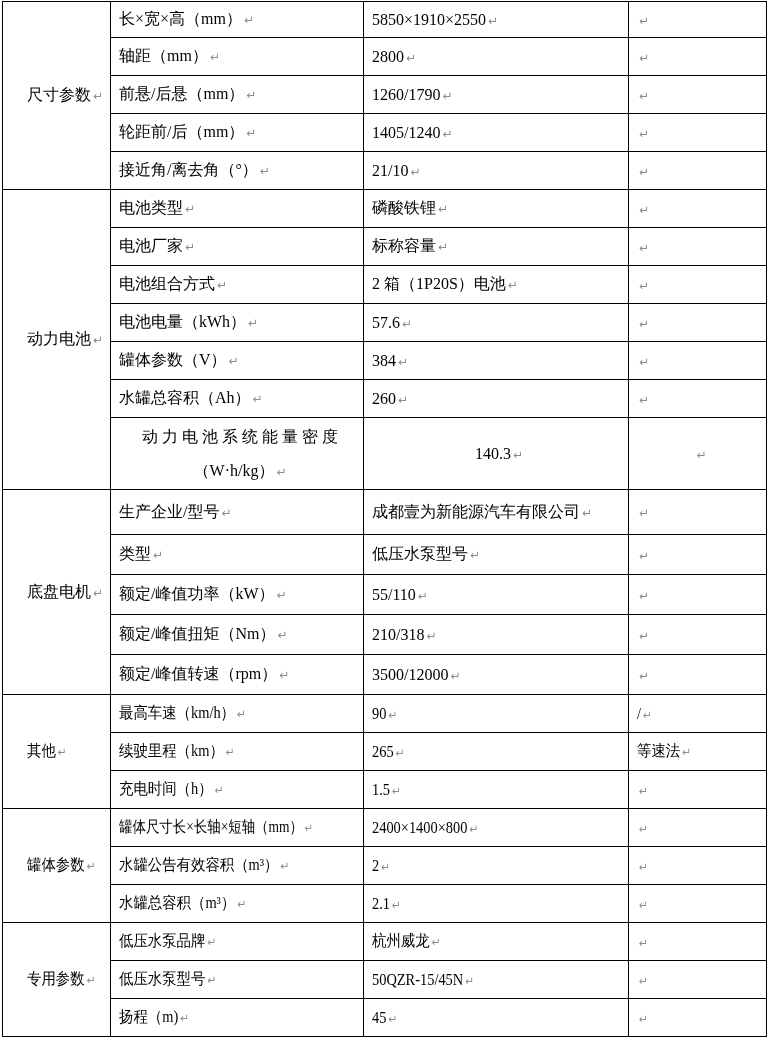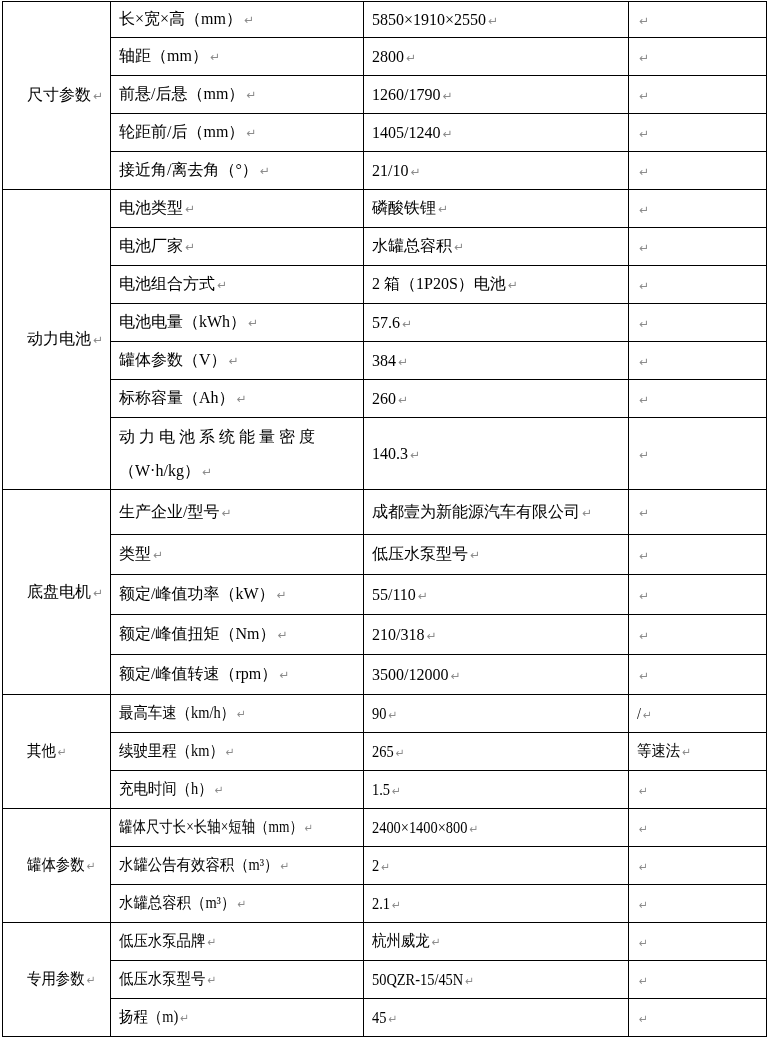--- a/index.html
+++ b/index.html
@@ -51,21 +51,21 @@
   
   tr.pre td.lbl .t{
     white-space:pre-line;
     line-height:2.1;
     display:inline-block;
   }
   tr.h36{height:36px;}
   tr.h38{height:38px;}
   tr.h40{height:40px;}
   tr.h45{height:45px;}
-  tr.h72{height:72px;}
+  tr.h72{height:72px;text-align:center;}
 </style>
 </head>
 <body>
 
 <table class="spec">
   <colgroup>
     <col style="width:108px">
       <col style="width:253px">
       <col style="width:265px">
       <col style="width:138px">
@@ -102,40 +102,40 @@
 
   <tbody>
     <tr class="h38">
       <td class="sec" rowspan="7"><span class="t" data-mark="↵">动力电池</span></td>
       <td class="lbl"><span class="t" data-mark="↵">电池类型</span></td>
       <td class="val"><span class="t" data-mark="↵">磷酸铁锂</span></td>
       <td class="note"><span class="t" data-mark="↵"></span></td>
     </tr>
     <tr class="h38">
       <td class="lbl"><span class="t" data-mark="↵">电池厂家</span></td>
-      <td class="val"><span class="t" data-mark="↵">水罐总容积</span></td>
+      <td class="val"><span class="t" data-mark="↵">标称容量</span></td>
       <td class="note"><span class="t" data-mark="↵"></span></td>
     </tr>
     <tr class="h38">
       <td class="lbl"><span class="t" data-mark="↵">电池组合方式</span></td>
       <td class="val"><span class="t" data-mark="↵">2 箱（1P20S）电池</span></td>
       <td class="note"><span class="t" data-mark="↵"></span></td>
     </tr>
     <tr class="h38">
       <td class="lbl"><span class="t" data-mark="↵">电池电量（kWh）</span></td>
       <td class="val"><span class="t" data-mark="↵">57.6</span></td>
       <td class="note"><span class="t" data-mark="↵"></span></td>
     </tr>
     <tr class="h38">
       <td class="lbl"><span class="t" data-mark="↵">罐体参数（V）</span></td>
       <td class="val"><span class="t" data-mark="↵">384</span></td>
       <td class="note"><span class="t" data-mark="↵"></span></td>
     </tr>
     <tr class="h38">
-      <td class="lbl"><span class="t" data-mark="↵">标称容量（Ah）</span></td>
+      <td class="lbl"><span class="t" data-mark="↵">水罐总容积（Ah）</span></td>
       <td class="val"><span class="t" data-mark="↵">260</span></td>
       <td class="note"><span class="t" data-mark="↵"></span></td>
     </tr>
     <tr class="h72 pre">
       <td class="lbl"><span class="t" data-mark="↵">动 力 电 池 系 统 能 量 密 度
 （W·h/kg）</span></td>
       <td class="val"><span class="t" data-mark="↵">140.3</span></td>
       <td class="note"><span class="t" data-mark="↵"></span></td>
     </tr>
   </tbody>

